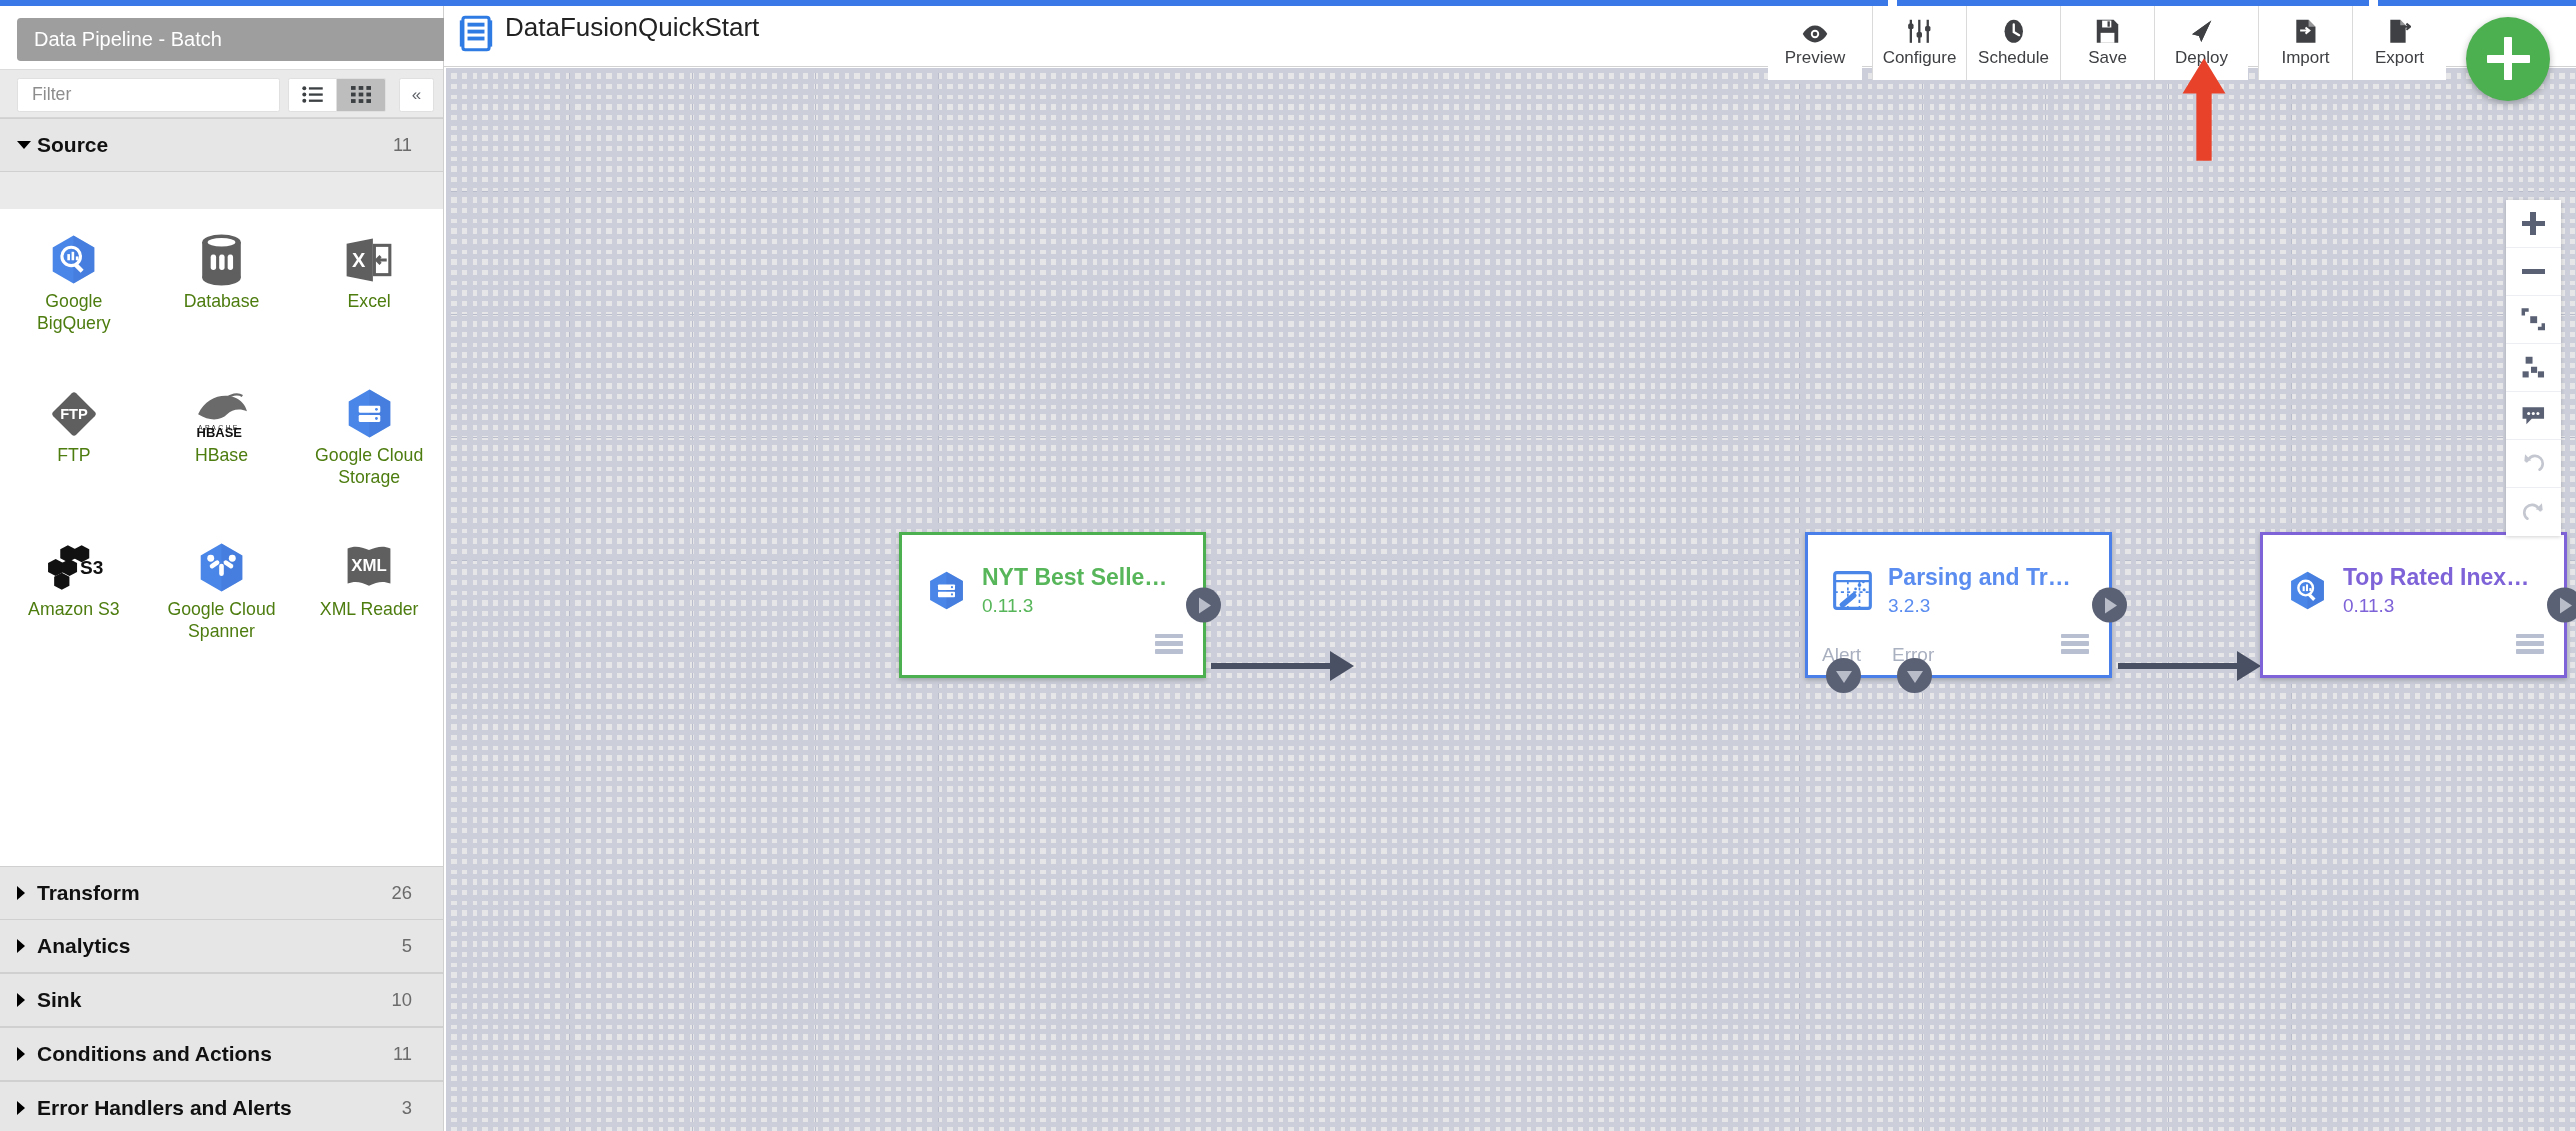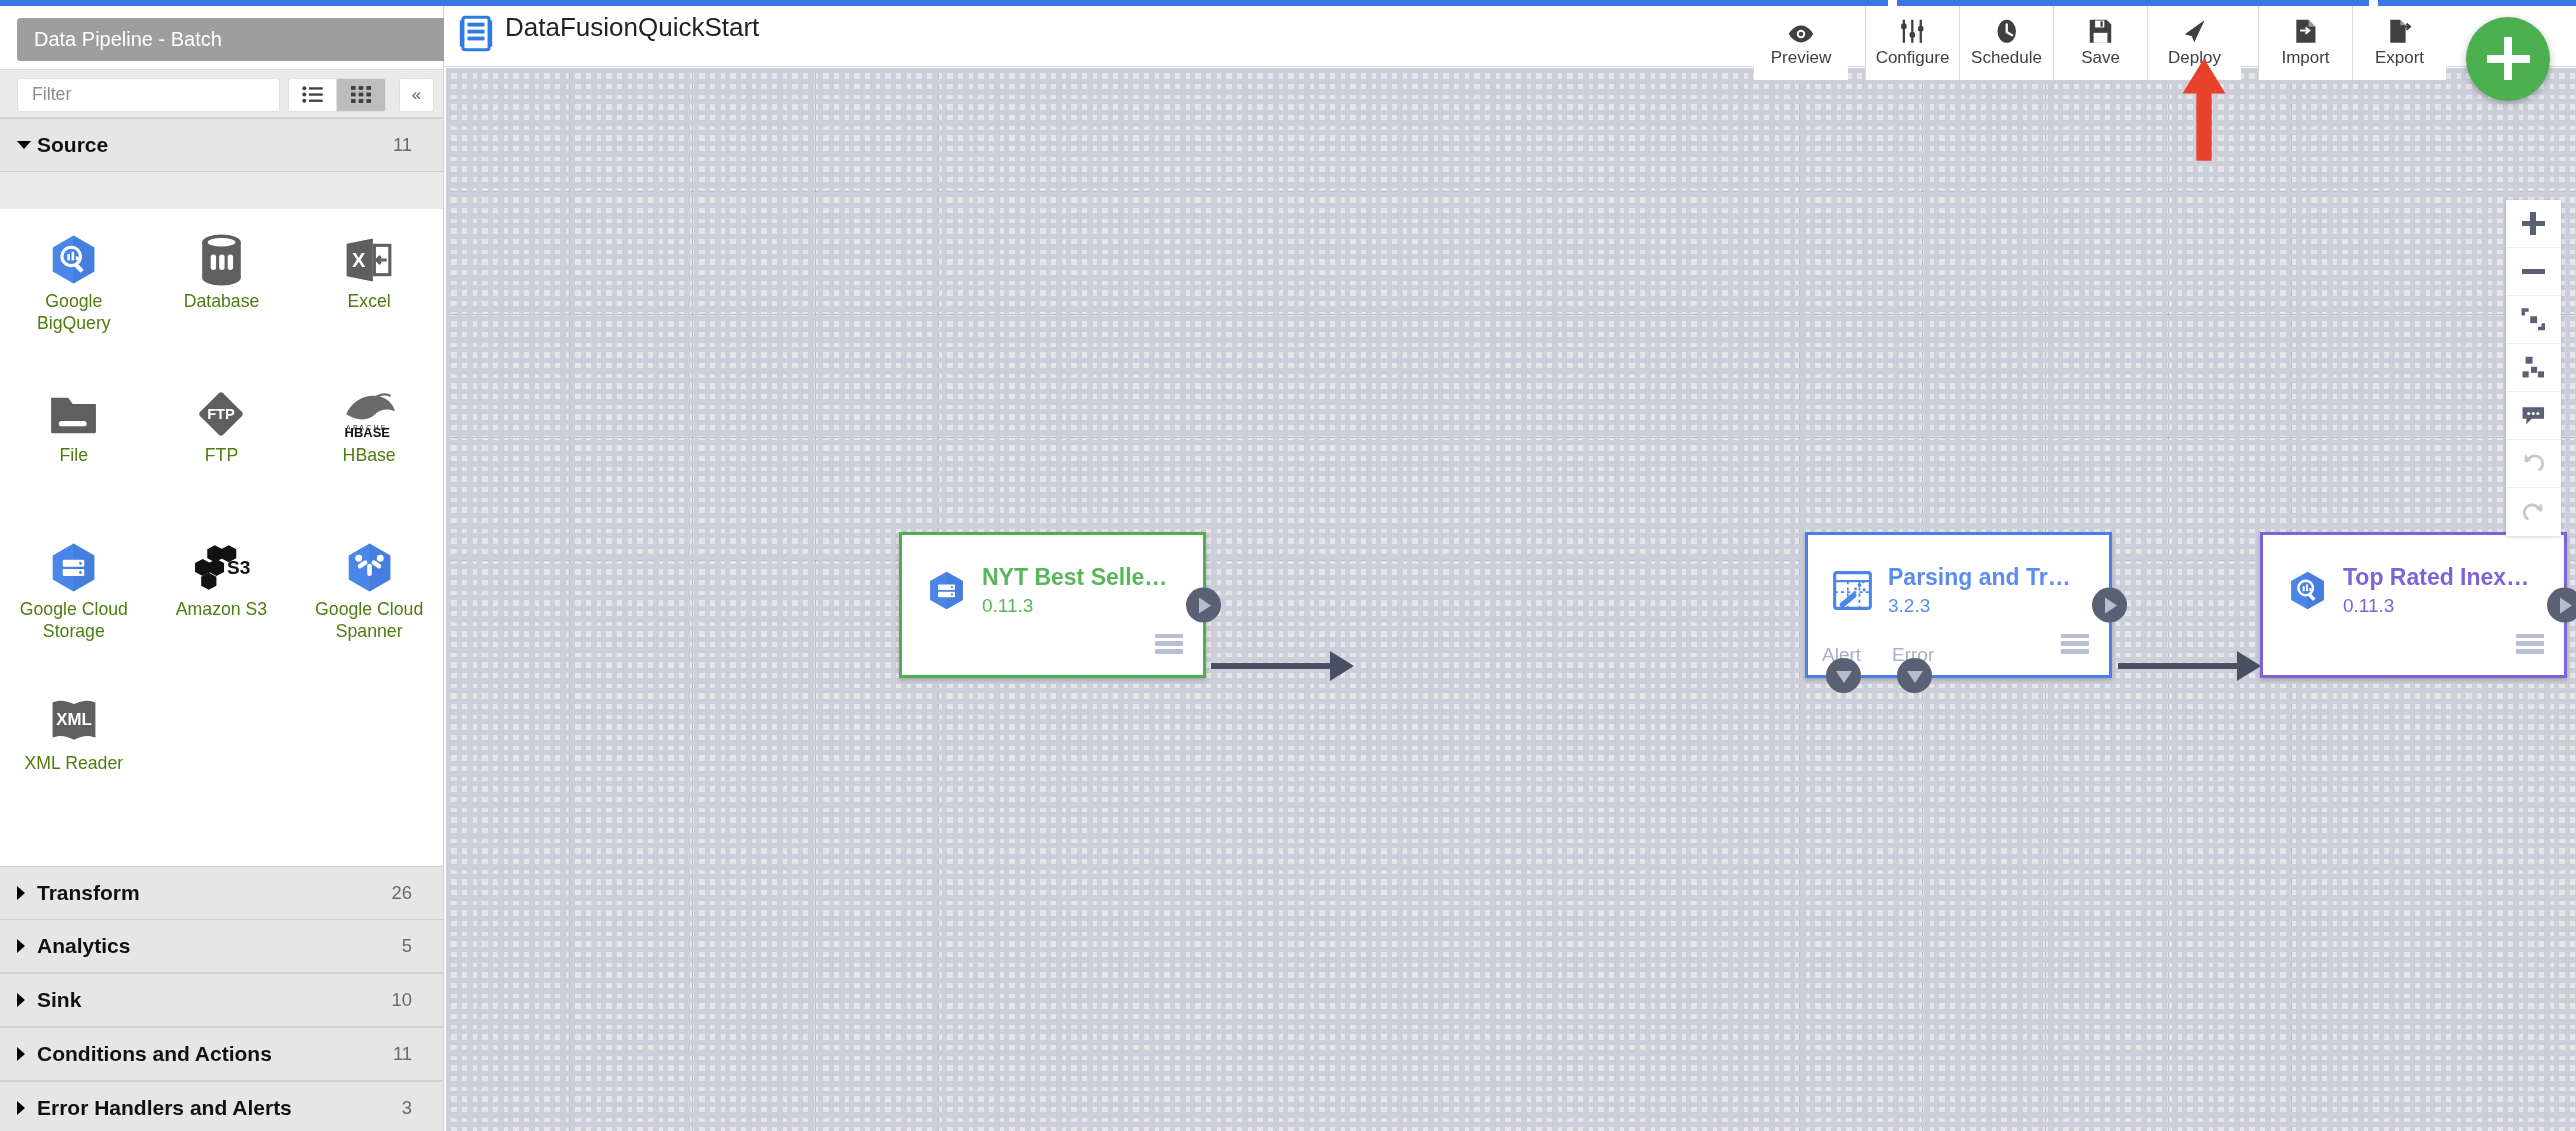--- a/index.html
+++ b/index.html
@@ -196,21 +196,21 @@
   }
   .tb-btn {
     width: 94px;
     display: flex; flex-direction: column;
     align-items: center; justify-content: center;
     cursor: pointer;
     border-left: 0.8px solid #dadada;
     background: #ffffff;
   }
   .tb-btn:first-child { border-left: none; }
-  .tb-btn.gap-left { margin-left: 17px; }
+  .tb-btn.gap-left { margin-left: 10px; }
   .tb-icon { height: 26px; display: flex; align-items: flex-end; }
   .tb-label { font-size: 17px; color: #3f4043; margin-top: 4.6px; }
 
   #fab-add {
     position: absolute; right: 26px; top: 10.7px;
     width: 84px; height: 84px;
     border-radius: 50%;
     background: #4caf50;
     box-shadow: 0 2.3px 7px rgba(0,0,0,.28);
     display: flex; align-items: center; justify-content: center;
@@ -459,29 +459,20 @@
             <path d="M6 14 L40 7 L40 63 L6 56 Z" fill="#5f5f5f"></path>
             <rect x="40" y="14" width="24" height="42" fill="#5f5f5f"></rect>
             <rect x="44" y="18" width="16" height="34" fill="#ffffff"></rect>
             <text x="13" y="44" font-family="Liberation Sans, sans-serif" font-size="26" font-weight="bold" fill="#ffffff">X</text>
             <path d="M58 35 L46 35 M50 30 L45 35 L50 40" stroke="#5f5f5f" stroke-width="4" fill="none"></path>
           </svg>
         </div>
         <div class="plugin-label">Excel</div>
       </div>
 
-      <div class="plugin-cell">
-        <div class="plugin-icon">
-          <svg width="51" height="48" viewBox="0 0 66 62">
-            <path d="M4 10 h22 l6 8 h30 a0 0 0 0 1 0 0 v36 a2 2 0 0 1 -2 2 H6 a2 2 0 0 1 -2 -2 Z" fill="#5f5f5f"></path>
-            <rect x="14" y="40" width="36" height="7" rx="3.5" fill="#ffffff"></rect>
-          </svg>
-        </div>
-        <div class="plugin-label">File</div>
-      </div>
 
       <div class="plugin-cell">
         <div class="plugin-icon">
           <svg width="54" height="54" viewBox="0 0 70 70">
             <rect x="14" y="14" width="42" height="42" rx="4" fill="#5f5f5f" transform="rotate(45 35 35)"></rect>
             <text x="35" y="42" text-anchor="middle" font-family="Liberation Sans, sans-serif" font-size="19" font-weight="bold" fill="#ffffff">FTP</text>
           </svg>
         </div>
         <div class="plugin-label">FTP</div>
       </div>

